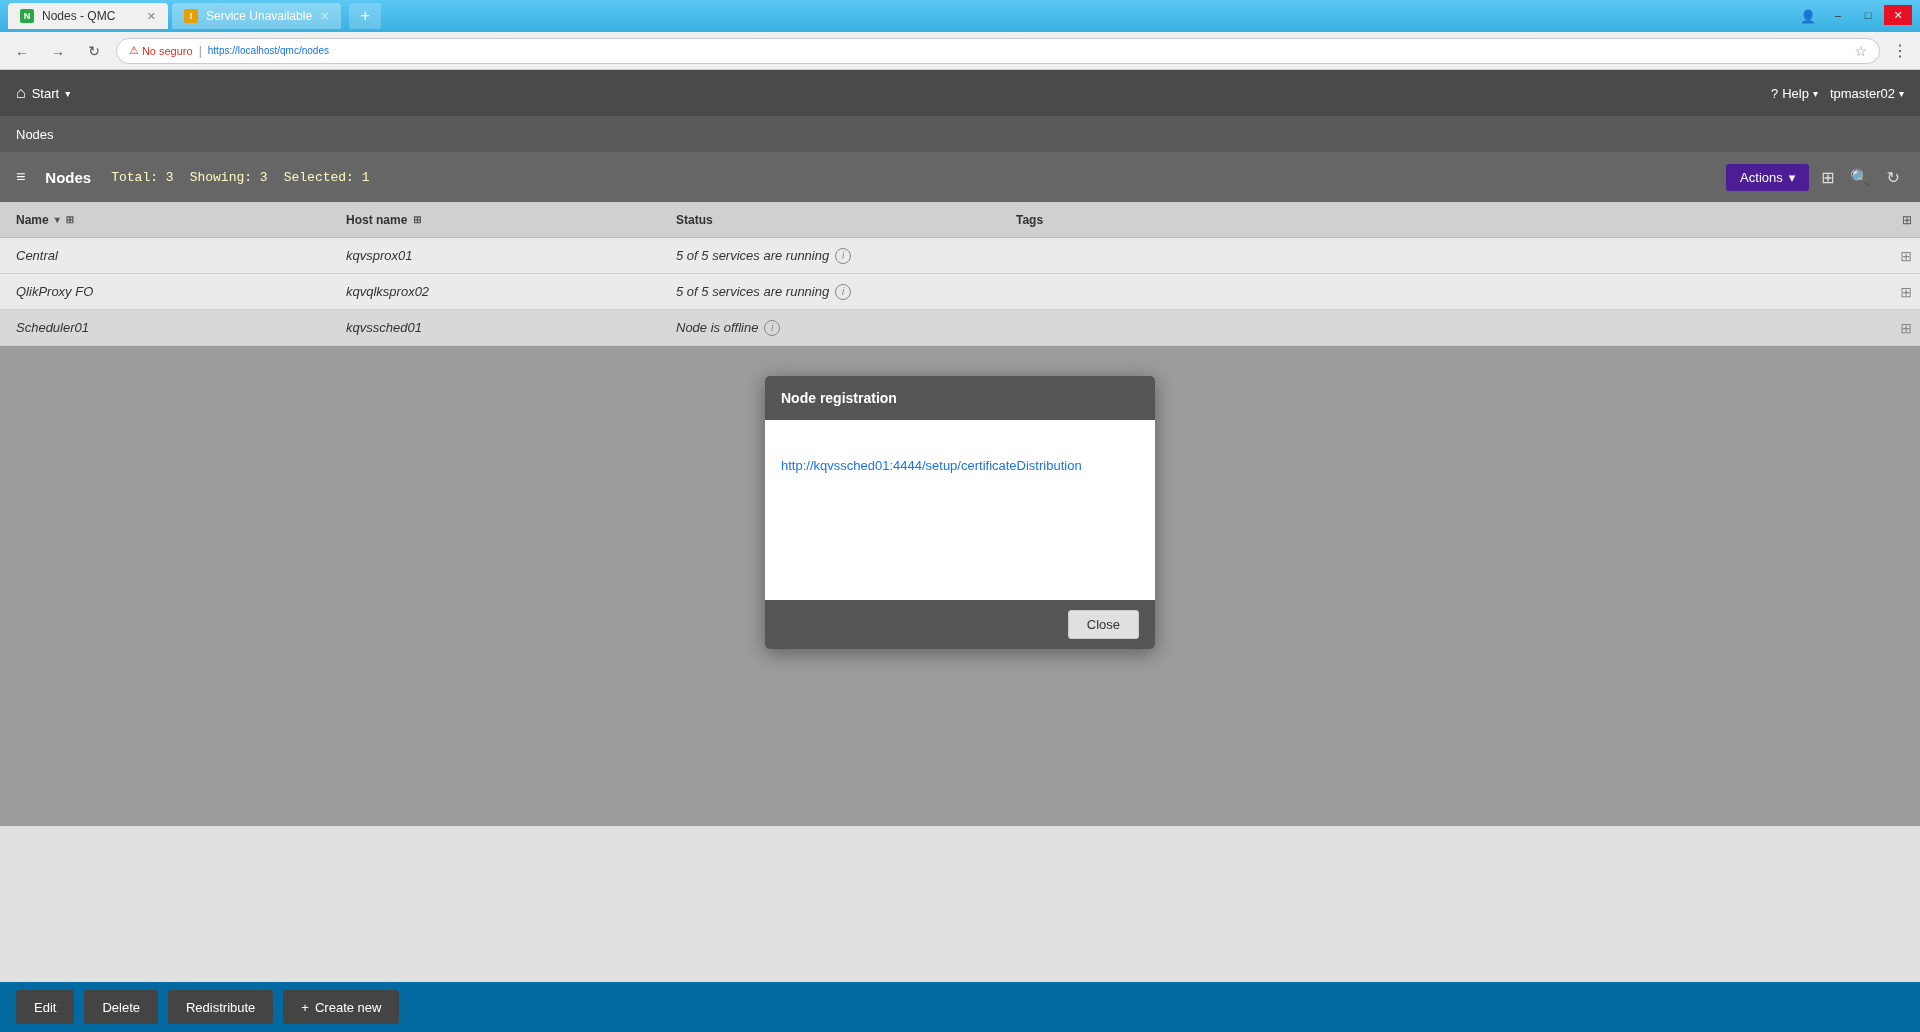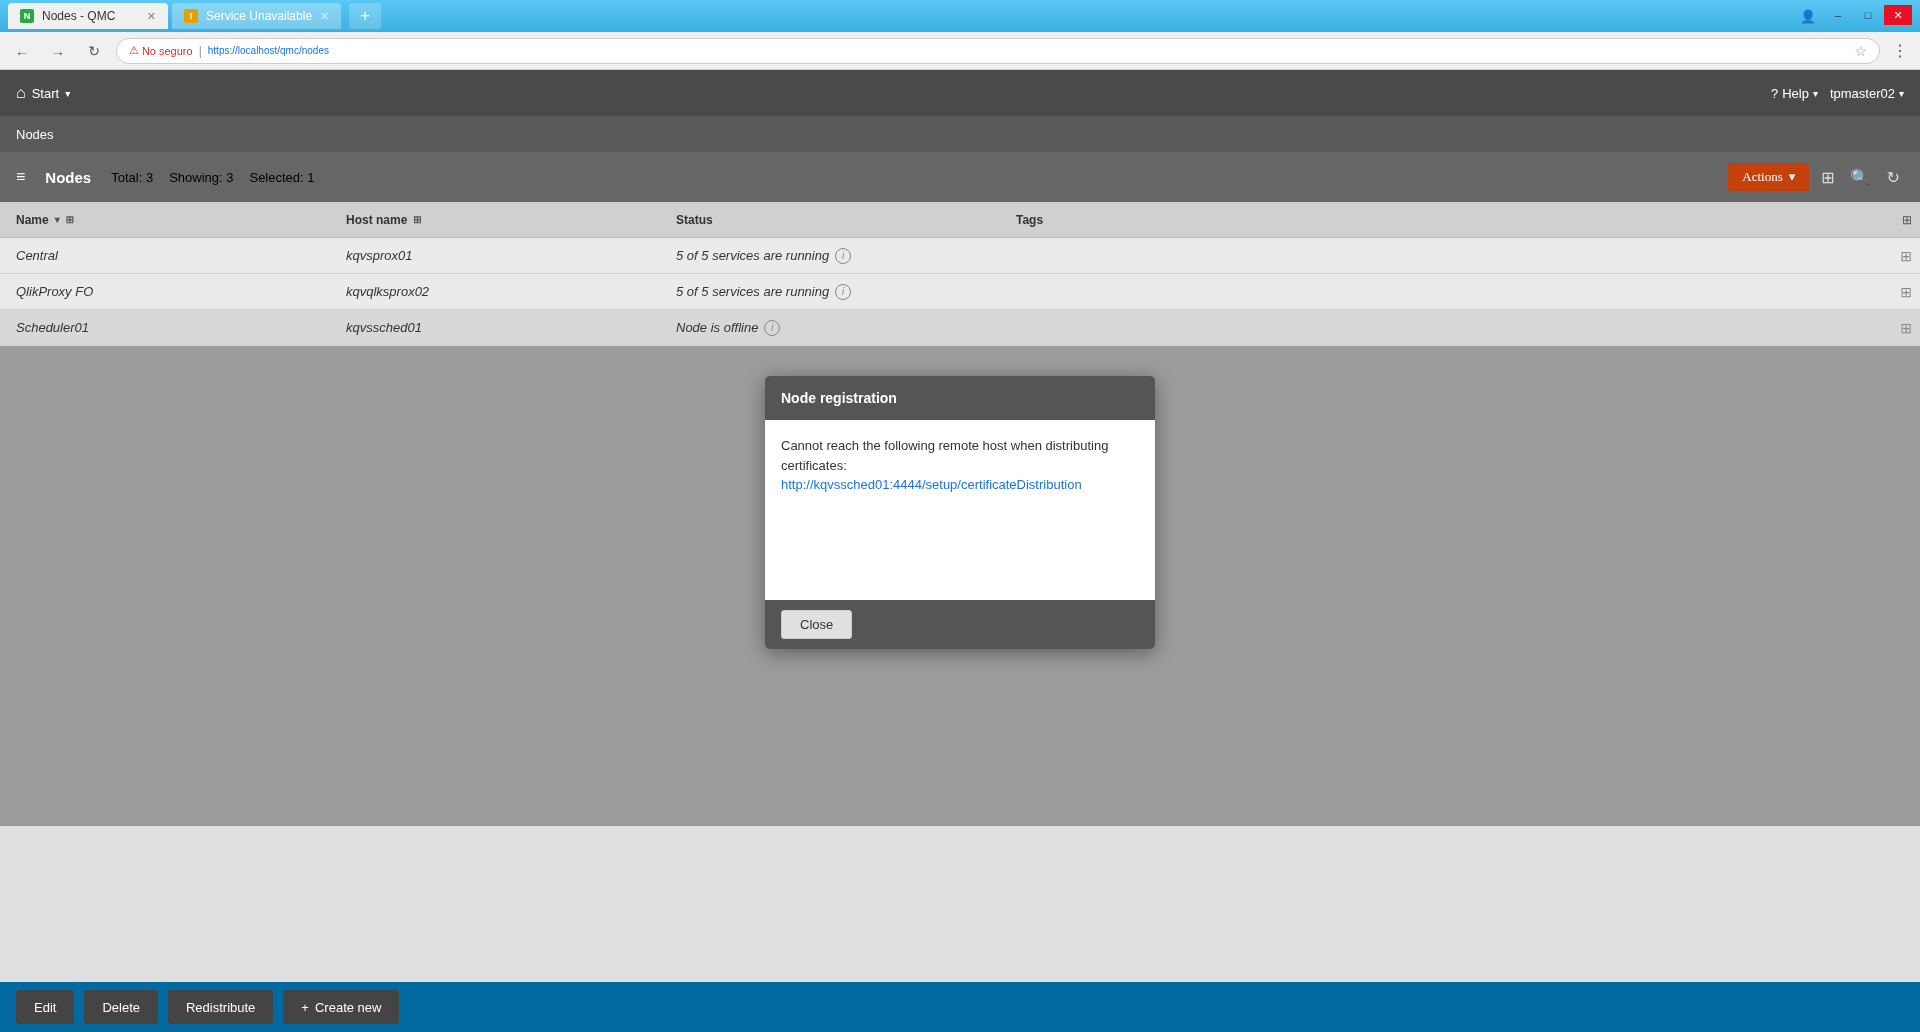--- a/index.html
+++ b/index.html
@@ -149,35 +149,35 @@
       padding: 0 16px;
       gap: 20px;
     }
     .toolbar-menu-icon {
       color: white; font-size: 16px; cursor: pointer;
     }
     .toolbar-title {
       color: white; font-size: 15px; font-weight: bold;
     }
     .toolbar-stats {
-      display: flex; gap: 16px; color: #000000; font-size: 13px;
+      display: flex; gap: 16px; color: #fef9c3; font-size: 13px; font-family: Liberation Mono, monospace;
     }
     .toolbar-actions {
       margin-left: auto;
       display: flex; align-items: center; gap: 8px;
     }
     .actions-btn {
-      background: #c2410c;
+      background: #4c1d95;
       color: white;
       border: none;
       padding: 6px 14px;
       border-radius: 3px;
       cursor: pointer;
       font-size: 13px;
-      display: flex; align-items: center; gap: 6px; font-family: Liberation Serif, serif;
+      display: flex; align-items: center; gap: 6px;
     }
     .icon-btn {
       background: none; border: none;
       color: #ddd; font-size: 16px;
       cursor: pointer; padding: 4px;
     }
 
     
     .table-container {
       background: #e8e8e8;
@@ -270,21 +270,21 @@
       line-height: 1.5;
     }
     .modal-body a {
       color: #1a73e8;
       text-decoration: none;
     }
     .modal-footer {
       background: #555;
       padding: 10px 16px;
       display: flex;
-      justify-content: flex-start;
+      justify-content: flex-end;
     }
     .modal-close-btn {
       background: #e0e0e0;
       border: 1px solid #ccc;
       padding: 6px 18px;
       border-radius: 3px;
       cursor: pointer;
       font-size: 13px;
       color: #333;
     }
@@ -478,21 +478,20 @@
 
 <div class="main-content">
   <div class="empty-area"></div>
 
   <div class="modal-overlay">
     <div class="modal">
       <div class="modal-header">
         <span>Node registration</span>
       </div>
       <div class="modal-body">
-        <span>Cannot reach the following remote host when distributing certificates:</span>
         <br>
         <a>http://kqvssched01:4444/setup/certificateDistribution</a>
       </div>
       <div class="modal-footer">
         <button class="modal-close-btn">
           <span>Close</span>
         </button>
       </div>
     </div>
   </div>

